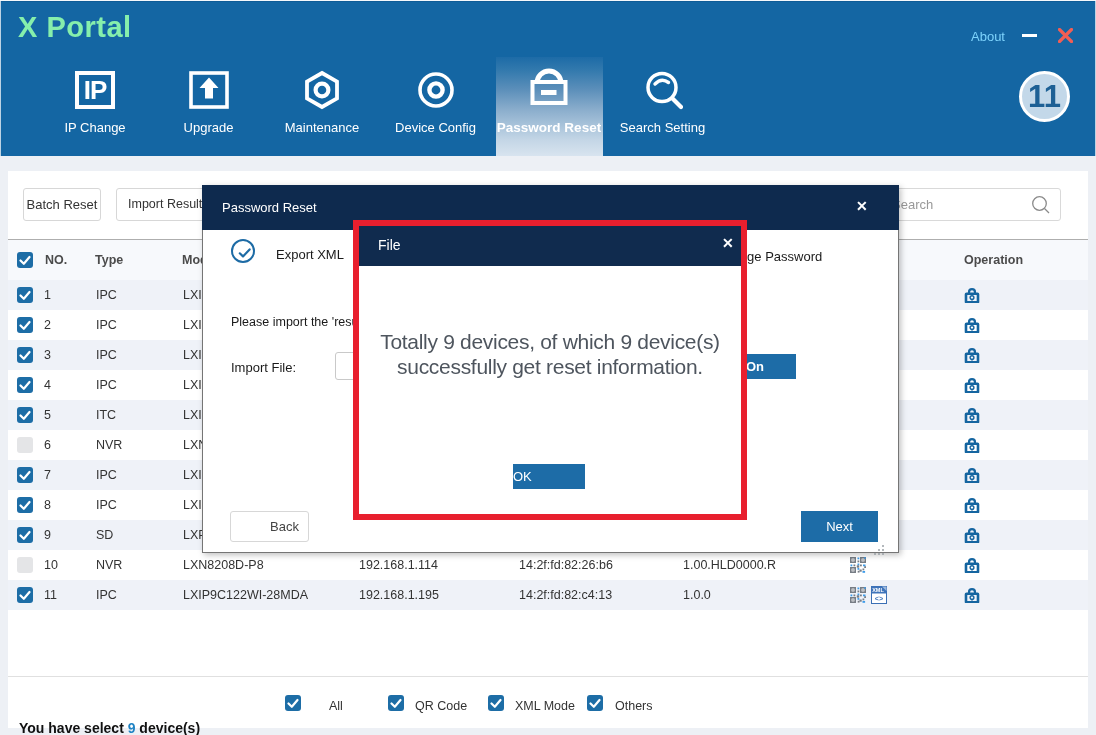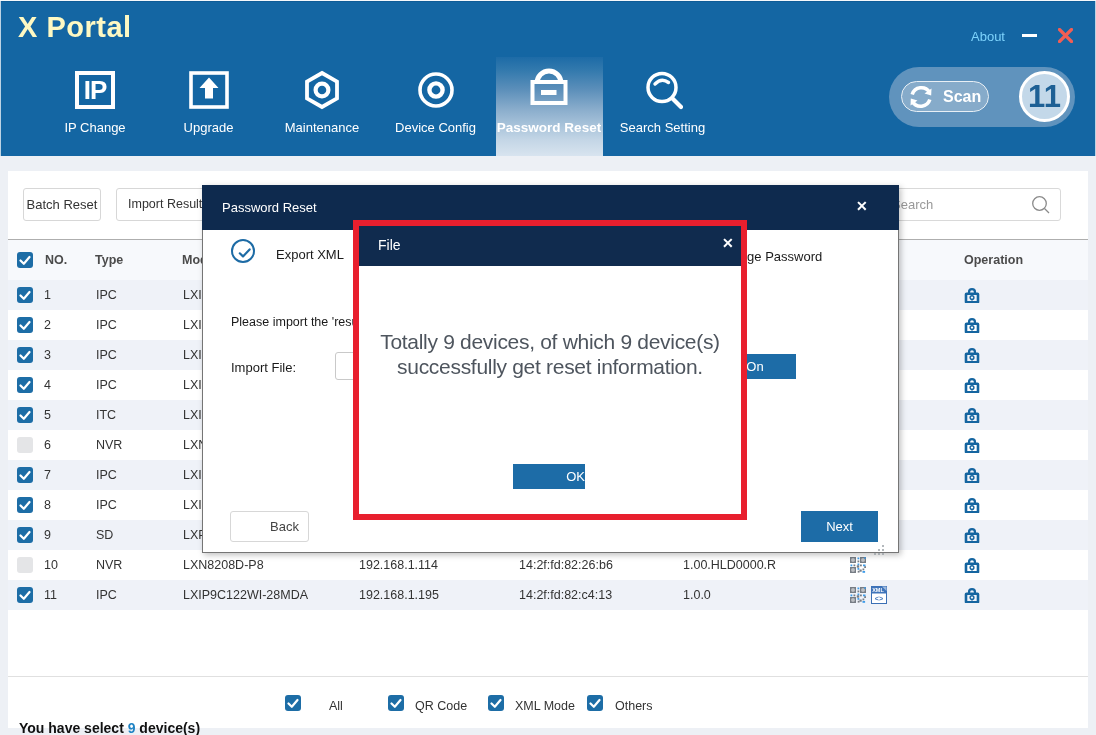--- a/index.html
+++ b/index.html
@@ -1,21 +1,21 @@
 <!DOCTYPE html>
 <html><head>
 <meta charset="utf-8">
 <style>
 * { margin:0; padding:0; box-sizing:border-box; }
 html,body { width:1096px; height:735px; overflow:hidden; }
 body { font-family:"Liberation Sans", sans-serif; background:#edf0f5; }
 #app { position:relative; width:1096px; height:735px; }
 
 #hdr { position:absolute; left:0; top:0; width:1096px; height:156px; background:#1466a3; }
-#logo { position:absolute; left:18px; top:11px; color:#fef9c3; font-size:29px; font-weight:bold; letter-spacing:0.5px; }
+#logo { position:absolute; left:18px; top:11px; color:#86efac; font-size:29px; font-weight:bold; letter-spacing:0.5px; }
 #about { position:absolute; left:971px; top:29px; color:#7dd3fc; font-size:13px; }
 #minbtn { position:absolute; left:1022px; top:34px; width:15px; height:3px; background:#fff; }
 #closebtn { position:absolute; left:1058px; top:28px; }
 .tab { position:absolute; top:57px; width:107px; height:99px; text-align:center; color:#fff; }
 .tab .ic { margin-top:13px; height:43px; }
 .tab .lb { font-size:13px; margin-top:7px; }
 .tab.sel { background:linear-gradient(180deg,#1d6ba7 0%,#3279ad 13%,#5c8fba 33%,#8aadcc 53%,#a8c3da 69%,#c4d6e6 84%,#d8e4ef 100%); }
 .tab.sel .lb { font-weight:bold; font-size:13.5px; }
 
 #scanpill { position:absolute; left:889px; top:67px; width:186px; height:60px; border-radius:30px; background:#6093bd; }
@@ -41,21 +41,21 @@
 
 #prdlg { position:absolute; left:202px; top:185px; width:697px; height:368px; background:#fff; border:1px solid #757575; box-shadow:2px 2px 6px rgba(0,0,0,0.25); }
 #prtitle { position:absolute; left:-1px; top:-1px; width:697px; height:45px; background:#0e2a4e; }
 #prtitle span { position:absolute; left:20px; top:15px; color:#fff; font-size:13px; }
 #prx { position:absolute; left:654px; top:13px; color:#fff; font-size:14px; font-weight:bold; }
 #notedlg { position:absolute; left:353px; top:220px; width:394px; height:300px; background:#fff; border:6px solid #e81f2e; }
 #notetitle { position:absolute; left:0; top:0; width:382px; height:40px; background:#102b4e; }
 #notetitle span { position:absolute; left:19px; top:11px; color:#fff; font-size:14px; }
 #notex { position:absolute; left:363px; top:9px; color:#fff; font-size:14px; font-weight:bold; }
 #notetext { position:absolute; left:0; top:103px; width:382px; text-align:center; font-size:21px; letter-spacing:-0.3px; color:#4e555e; line-height:25px; }
-#okbtn { position:absolute; left:154px; top:238px; width:72px; height:25px; background:#1d6ca7; color:#fff; font-size:13px; text-align:right; line-height:25px; }
+#okbtn { position:absolute; left:154px; top:238px; width:72px; height:25px; background:#1d6ca7; color:#fff; font-size:13px; text-align:left; line-height:25px; }
 </style>
 </head>
 <body>
 <div id="app">
 
 <div id="hdr">
 <div style="position:absolute;left:0;top:0;width:1096px;height:1px;background:#f5f8fb;"></div>
       <div style="position:absolute;left:0;top:1px;width:1096px;height:1px;background:#0f5c97;"></div>
       <div style="position:absolute;left:0;top:1px;width:1px;height:155px;background:#bdd3e4;"></div>
       <div style="position:absolute;right:0;top:1px;width:1px;height:155px;background:#bdd3e4;"></div>
@@ -104,31 +104,20 @@
       </div>
 <div class="tab" style="left:609px">
         <div class="ic"><svg width="40" height="42" viewBox="0 0 40 42">
             <circle cx="19" cy="17.5" r="14" fill="none" stroke="#fff" stroke-width="3.5"></circle>
             <path d="M12 14 Q 18.5 7.5 25.5 12.5" fill="none" stroke="#fff" stroke-width="3.4" stroke-linecap="round"></path>
             <line x1="29.5" y1="28.5" x2="38" y2="37" stroke="#fff" stroke-width="4.2" stroke-linecap="round"></line>
           </svg></div>
         <div class="lb">Search Setting</div>
       </div>
 
-<div id="scanpill">
- <div id="scanbtn">
-          <div style="position:absolute;left:6px;top:1.5px;"><svg width="26" height="26" viewBox="0 0 26 26">
-              <path d="M4.2 10.5 A 9.6 9.6 0 0 1 21.5 8.2" fill="none" stroke="#fff" stroke-width="3.6"></path>
-              <path d="M23.5 4.5 L23.2 11.5 L16.5 9.5 Z" fill="#fff"></path>
-              <path d="M21.8 15.5 A 9.6 9.6 0 0 1 4.5 17.8" fill="none" stroke="#fff" stroke-width="3.6"></path>
-              <path d="M2.5 21.5 L2.8 14.5 L9.5 16.5 Z" fill="#fff"></path>
-            </svg></div>
-          <div id="scantxt">Scan</div>
-        </div>
-</div>
 <div id="numcirc">11</div>
 </div>
 
 <div id="panel">
  <div class="btn" style="left:15px;top:17px;width:78px;height:33px;line-height:31px;">Batch Reset</div>
  <div class="btn" style="left:108px;top:17px;width:135px;height:33px;line-height:31px;text-align:left;padding-left:11px;font-size:12.5px;">Import Result...</div>
  <div id="searchbox">Search<span style="position:absolute;right:9px;top:6px;"><svg width="20" height="20" viewBox="0 0 20 20">
             <circle cx="8.5" cy="8.5" r="6.8" fill="none" stroke="#8a8a8a" stroke-width="1.3"></circle>
             <line x1="13.5" y1="13.5" x2="18" y2="18" stroke="#8a8a8a" stroke-width="1.3"></line>
           </svg></span></div>
@@ -446,21 +435,21 @@
  <div style="position:absolute;left:28px;top:53px;width:24px;height:24px;border:2px solid #1d6ba5;border-radius:50%;">
    <svg width="24" height="24" viewBox="0 0 24 24">
           <polyline points="6.8,12.3 10,15.4 16.6,8.4" fill="none" stroke="#1d6ba5" stroke-width="2.2" stroke-linecap="round" stroke-linejoin="round"></polyline>
         </svg>
  </div>
  <div style="position:absolute;left:73px;top:61px;font-size:13px;color:#1a1a1a;">Export XML</div>
  <div style="position:absolute;left:513px;top:63px;font-size:13px;color:#1a1a1a;">Change Password</div>
  <div style="position:absolute;left:28px;top:129px;font-size:12.5px;color:#1a1a1a;">Please import the 'result.xml' file.</div>
  <div style="position:absolute;left:28px;top:174px;font-size:13px;color:#1a1a1a;">Import File:</div>
  <div style="position:absolute;left:132px;top:166px;width:380px;height:28px;border:1px solid #c9c9c9;border-radius:3px;background:#fff;"></div>
- <div style="position:absolute;left:511px;top:168px;width:82px;height:25px;background:#1d6ca7;color:#fff;font-size:13px;text-align:center;line-height:25px;">On</div>
+ <div style="position:absolute;left:511px;top:168px;width:82px;height:25px;background:#1d6ca7;color:#fff;font-size:13px;text-align:center;line-height:25px;font-weight:bold;">On</div>
  <div class="btn" style="left:27px;top:325px;width:79px;height:31px;line-height:29px;color:#444;padding-left:30px;">Back</div>
  <div style="position:absolute;left:598px;top:325px;width:77px;height:31px;background:#1d6ca7;color:#fff;font-size:13px;text-align:center;line-height:31px;">Next</div>
  <svg width="12" height="12" viewBox="0 0 12 12" style="position:absolute;left:670px;top:358px;">
         <circle cx="10" cy="2" r="1" fill="#9aa0a6"></circle>
         <circle cx="6" cy="6" r="1" fill="#9aa0a6"></circle>
         <circle cx="10" cy="6" r="1" fill="#9aa0a6"></circle>
         <circle cx="2" cy="10" r="1" fill="#9aa0a6"></circle>
         <circle cx="6" cy="10" r="1" fill="#9aa0a6"></circle>
         <circle cx="10" cy="10" r="1" fill="#9aa0a6"></circle>
       </svg>

